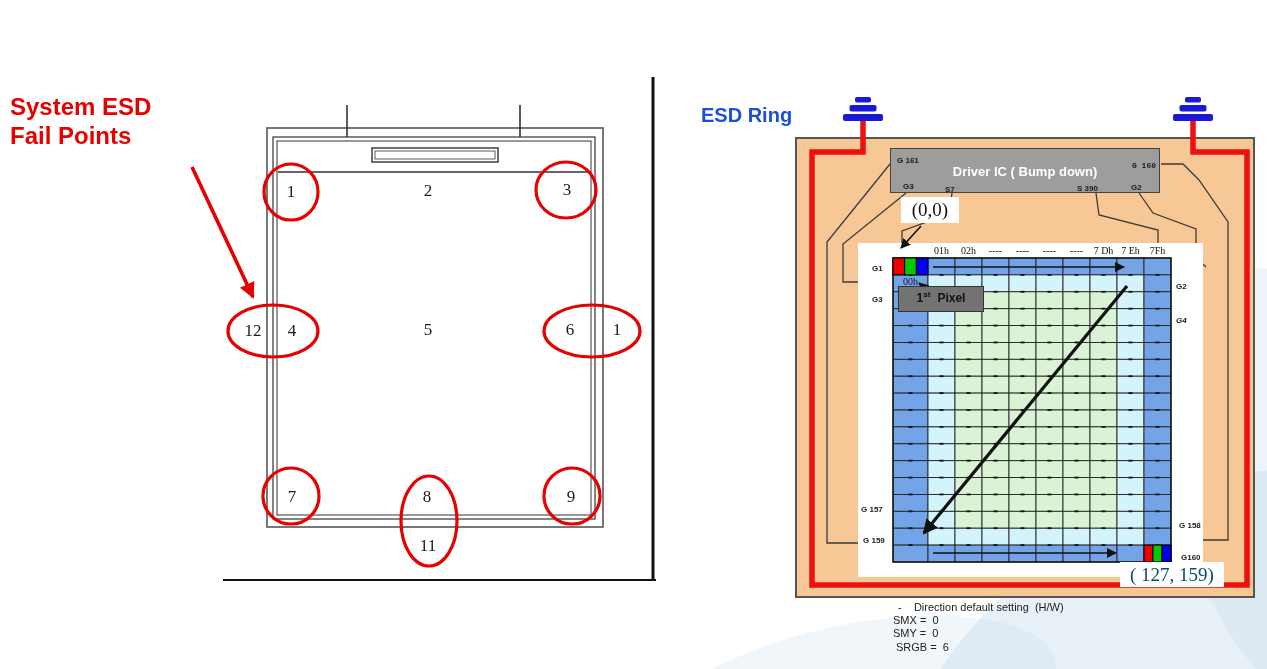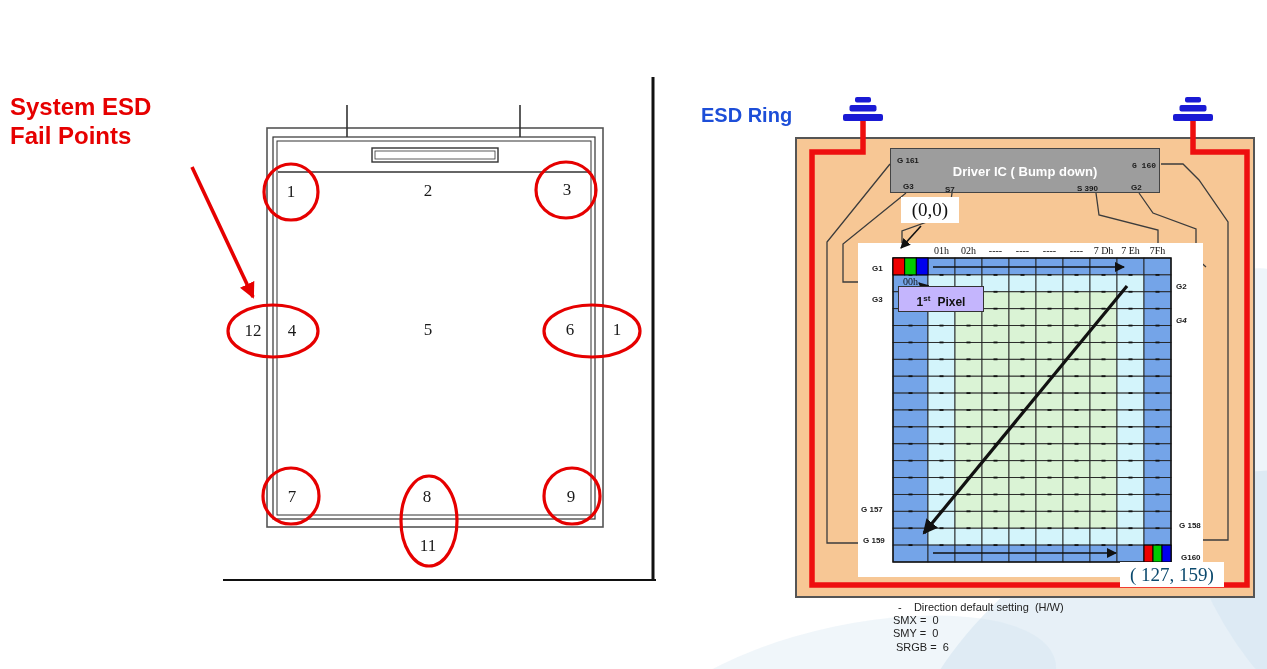--- a/index.html
+++ b/index.html
@@ -29,23 +29,23 @@
   #svg-ring{z-index:4;}
   #svg-grid{z-index:6;}
   #svg-left{z-index:1;}
   .col-header{position:absolute;transform:translateX(-50%);font-family:"Liberation Serif",serif;
               font-size:10px;color:#111;z-index:7;white-space:nowrap;}
   .side-label{position:absolute;font-size:8px;font-weight:bold;color:#1a1a1a;white-space:nowrap;z-index:7;}
   #origin-label{left:901px;top:197px;width:58px;height:26px;background:#fff;text-align:center;
                 font-family:"Liberation Serif",serif;font-size:19px;color:#111;z-index:7;line-height:26px;}
   #end-label{left:1120px;top:562px;width:104px;height:25px;background:#fff;text-align:center;
              font-family:"Liberation Serif",serif;font-size:19px;color:#0c4a6e;z-index:7;line-height:25px;}
-  #first-pixel{left:898px;top:286px;width:86px;height:26px;background:#c4b5fd;border:1px solid #333;
+  #first-pixel{left:898px;top:286px;width:86px;height:26px;background:#737373;border:1px solid #333;
                box-sizing:border-box;text-align:center;font-size:12px;font-weight:bold;color:#111;
-               line-height:24px;z-index:7;}
+               line-height:16px;z-index:7;}
   #first-pixel sup{font-size:8px;}
   #first-pixel .w{margin-left:7px;}
   .note{position:absolute;font-size:11px;color:#222;white-space:pre;z-index:2;}
 </style>
 </head>
 <body>
 
 <div id="stage">
 
   <div class="swoosh" style="left:870px;top:520px;width:560px;height:300px;background:rgba(185,212,233,0.35);transform:rotate(-34deg);"></div>

